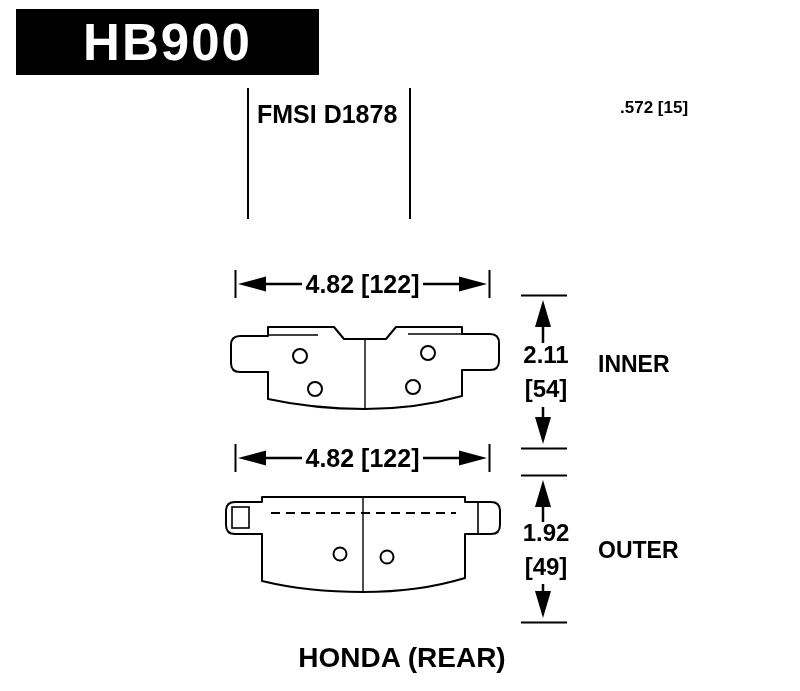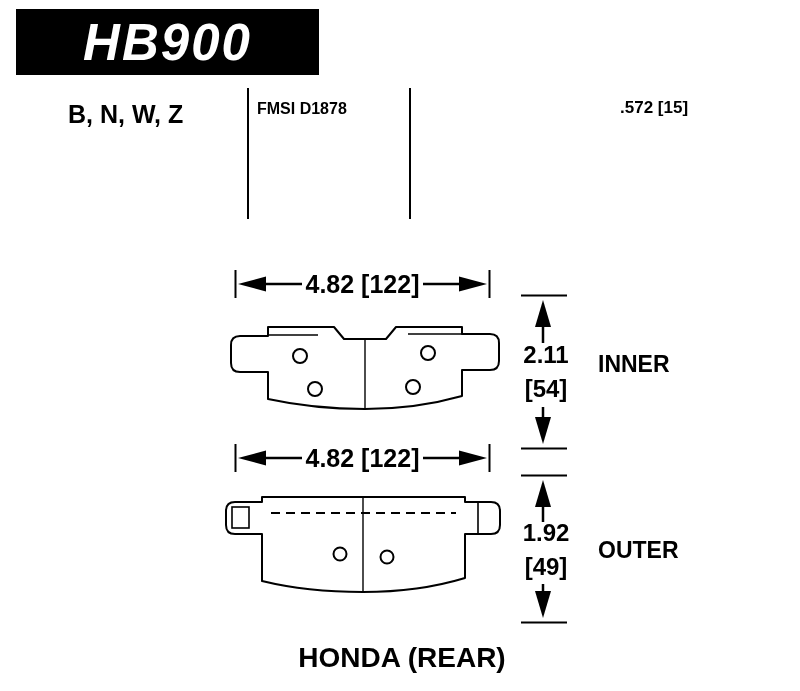--- a/index.html
+++ b/index.html
@@ -21,29 +21,28 @@
     width: 303px; height: 66px;
     background: #000;
     display: flex; align-items: center; justify-content: center;
   }
   .part-box .part-num {
     color: #fff;
     font-size: 51px;
     font-weight: bold;
     letter-spacing: 2px;
     line-height: 1;
-    font-style: italic;
   }
   .spec-text {
     position: absolute;
     font-weight: bold;
     white-space: nowrap;
   }
   .compounds { left: 68px;  top: 100px; font-size: 25px; }
-  .fmsi      { left: 257px; top: 100px; font-size: 16px; }
+  .fmsi      { left: 257px; top: 100px; font-size: 25px; }
   .thickness { left: 620px; top: 98px;  font-size: 17px; }
   .vline {
     position: absolute;
     top: 88px; height: 131px; width: 2px;
     background: #000;
   }
   .v1 { left: 247px; }
   .v2 { left: 409px; }
   svg.diagram {
     position: absolute;
@@ -57,21 +56,20 @@
 </style>
 </head>
 <body>
 
 <div class="sheet">
 
   <div class="part-box">
     <span class="part-num">HB900</span>
   </div>
 
-  <span class="spec-text compounds">B, N, W, Z</span>
   <div class="vline v1"></div>
   <span class="spec-text fmsi">FMSI D1878</span>
   <div class="vline v2"></div>
   <span class="spec-text thickness">.572 [15]</span>
 
   <svg class="diagram" width="800" height="461" viewBox="0 0 800 461">
 
     <g>
       <line x1="235.5" y1="40" x2="235.5" y2="68" stroke="#000" stroke-width="2"></line>
       <line x1="489.5" y1="40" x2="489.5" y2="68" stroke="#000" stroke-width="2"></line>

